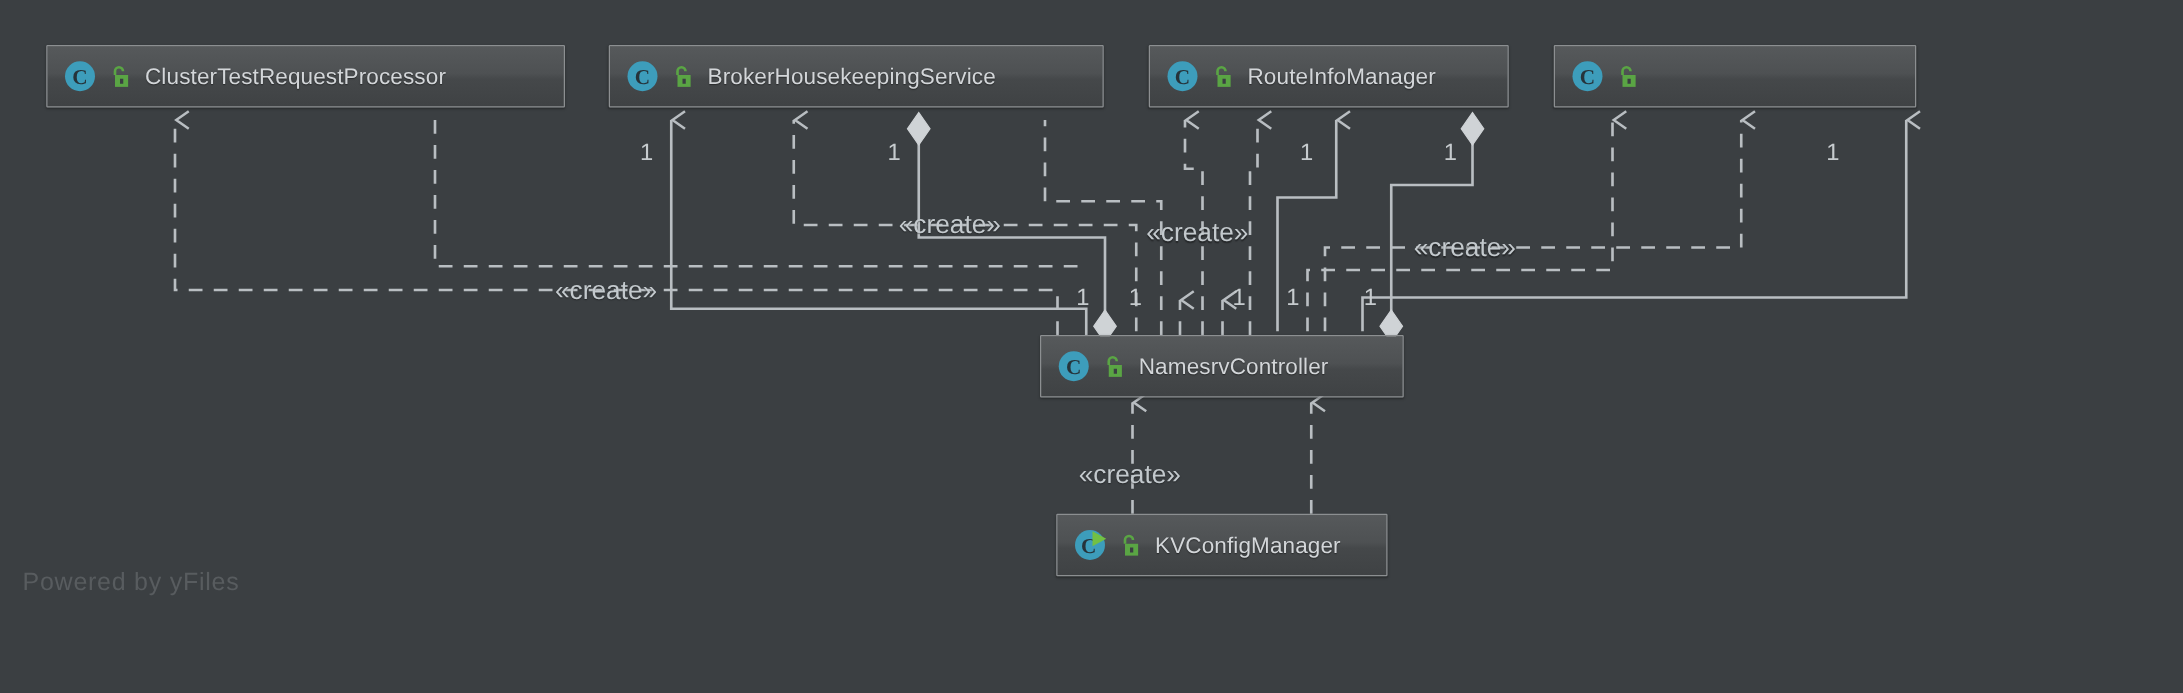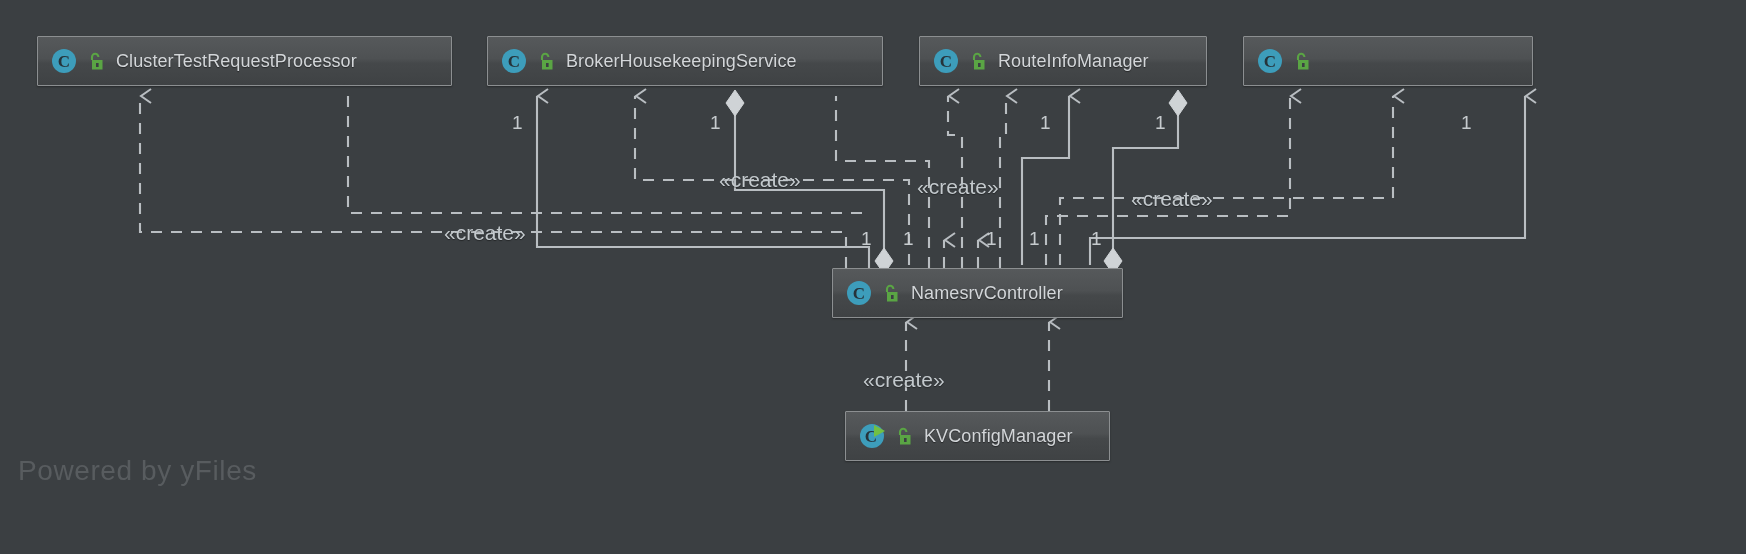--- a/index.html
+++ b/index.html
@@ -63,21 +63,21 @@
     position: absolute;
     font-size: 21px;
     color: #c3c9cd;
     white-space: nowrap;
     text-shadow: 0 1px 1px rgba(0,0,0,0.4);
   }
   .watermark {
     position: absolute;
     left: 18px;
     top: 455px;
-    font-size: 28px;
+    font-size: 20px;
     color: #585c5f;
     letter-spacing: 0.6px;
   }
 </style>
 </head>
 <body>
 
 <div id="diagram">
 
   <svg class="edges" viewBox="0 0 1746 554" xmlns="http://www.w3.org/2000/svg">

